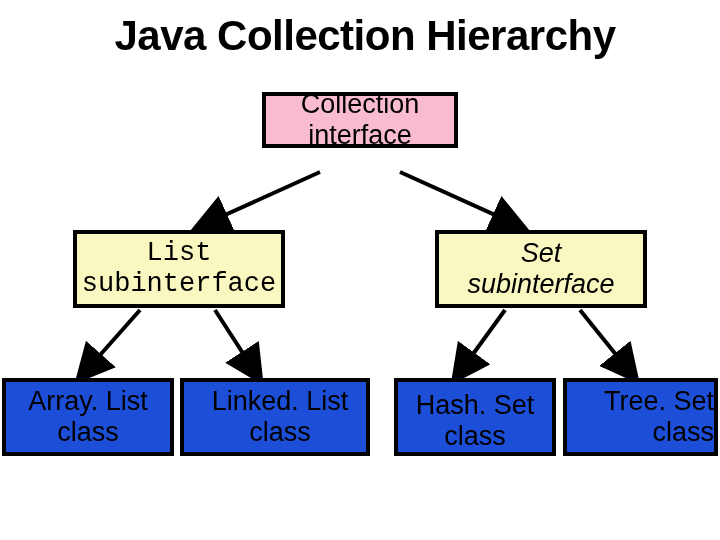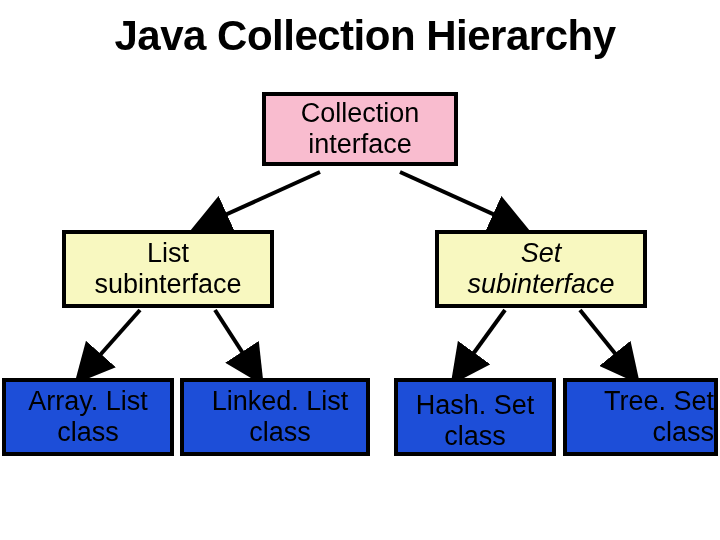--- a/index.html
+++ b/index.html
@@ -60,26 +60,26 @@
       </marker>
     </defs>
     <line x1="320" y1="94" x2="205" y2="146" stroke="#000" stroke-width="4" marker-end="url(#ah)"></line>
     <line x1="400" y1="94" x2="515" y2="146" stroke="#000" stroke-width="4" marker-end="url(#ah)"></line>
     <line x1="140" y1="232" x2="85" y2="294" stroke="#000" stroke-width="4" marker-end="url(#ah)"></line>
     <line x1="215" y1="232" x2="255" y2="294" stroke="#000" stroke-width="4" marker-end="url(#ah)"></line>
     <line x1="505" y1="232" x2="460" y2="294" stroke="#000" stroke-width="4" marker-end="url(#ah)"></line>
     <line x1="580" y1="232" x2="630" y2="294" stroke="#000" stroke-width="4" marker-end="url(#ah)"></line>
   </svg>
 
-  <div class="box root" style="left:262px; top:14px; width:196px; height:74px;">
+  <div class="box root" style="left:262px; top:14px; width:196px; height:56px;">
     <span>Collection</span>
     <span>interface</span>
   </div>
 
-  <div class="box mid" style="left:62px; top:152px; width:212px; height:78px;">
+  <div class="box mid" style="left:73px; top:152px; width:212px; height:78px;font-family:Liberation Mono, monospace;">
     <span>List</span>
     <span>subinterface</span>
   </div>
 
   <div class="box mid" style="left:435px; top:152px; width:212px; height:78px;font-style:italic;">
     <span>Set</span>
     <span>subinterface</span>
   </div>
 
   <div class="box leaf" style="left:2px; top:300px; width:172px; height:78px;">

